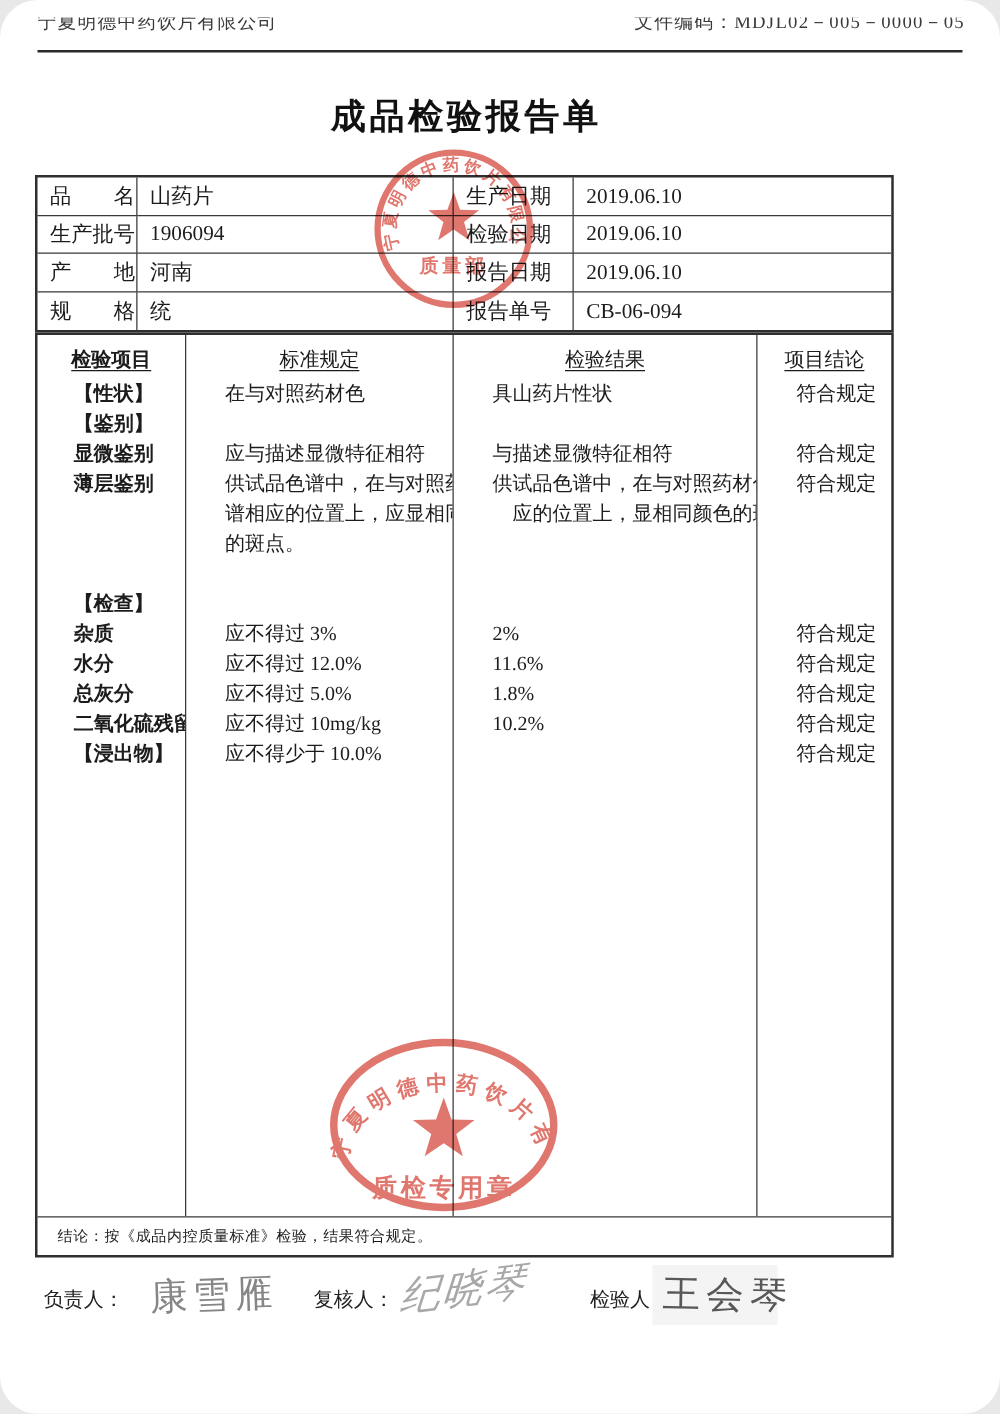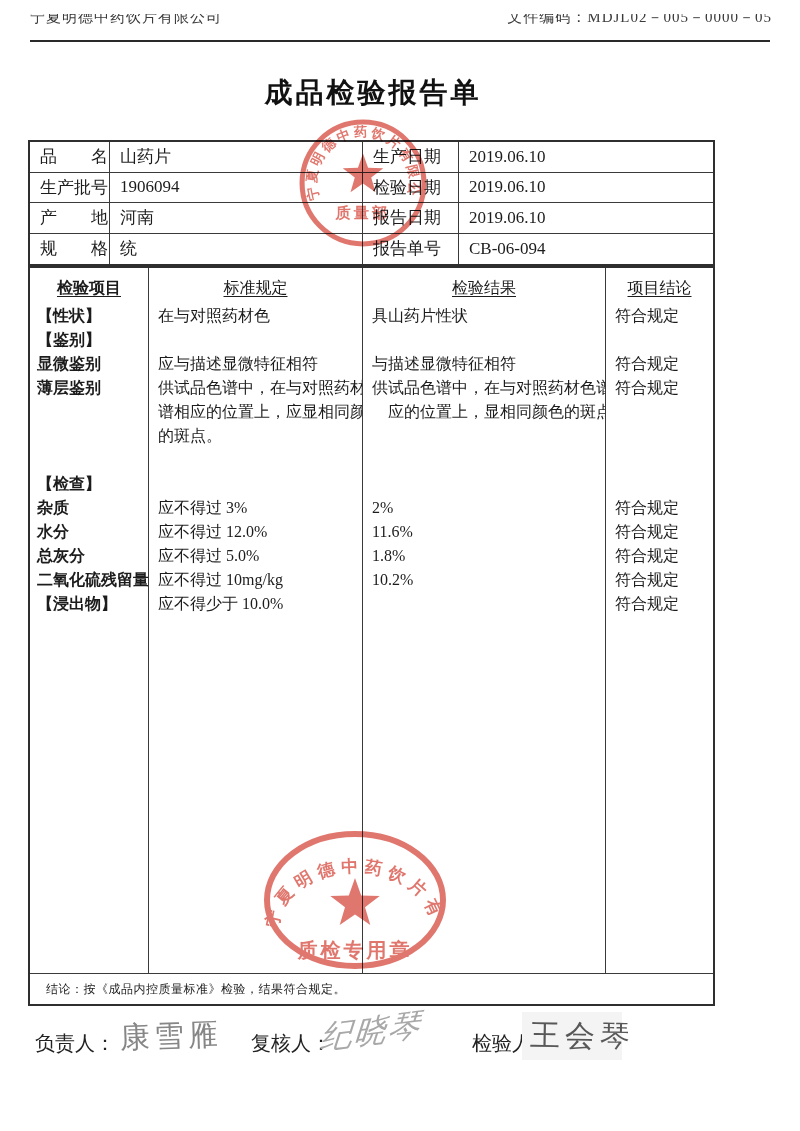--- a/index.html
+++ b/index.html
@@ -1,20 +1,20 @@
 <!DOCTYPE html>
 <html><head>
 <meta charset="utf-8">
 <style>
   * { margin:0; padding:0; box-sizing:border-box; }
   html,body { background:#e8e8e8; }
   body { font-family:"Liberation Serif","DejaVu Serif",serif; }
   .page {
     position:relative; width:800px; height:1131px; margin:0 auto;
-    background:#ffffff; overflow:hidden; color:#1c1c1c;
+    background:#ffffff; overflow:hidden; color:#1c1c1c;border-radius:30px;
   }
 
   
   .hdr-clip { position:absolute; top:14px; height:26px; overflow:hidden; }
   .hdr-clip .hdr-text { display:block; margin-top:-6px; font-size:15px; color:#3a3a3a; letter-spacing:1px; }
   .hdr-left { left:30px; width:330px; }
   .hdr-right { right:28px; width:330px; text-align:right; }
   .hdr-rule { position:absolute; left:30px; top:40px; width:740px; border-top:2px solid #2a2a2a; }
 
   
@@ -39,31 +39,31 @@
     position:absolute; left:28px; top:266px; width:687px; height:740px;
     border:2px solid #2f2f2f; display:flex; flex-direction:column;
   }
   .mt-cols { display:flex; flex:1 1 auto; min-height:0; }
   .mt-col { height:100%; border-right:1px solid #3a3a3a; overflow:hidden; }
   .mt-col:last-child { border-right:none; }
   .c-item { width:119px;font-weight:bold; } .c-std { width:214px; } .c-res { width:243px; } .c-concl { flex:1; }
   .mt-col-header { height:36px; display:flex; align-items:center; justify-content:center;
                    font-size:16px; padding-top:4px; }
   .mt-col-header span { text-decoration:underline; text-underline-offset:3px; }
-  .mt-line { height:24px; line-height:24px; font-size:16px; white-space:nowrap; }
+  .mt-line { height:24px; line-height:24px; font-size:16px; white-space:nowrap;margin-left:22px; }
   .c-item .mt-line { padding-left:7px; }
   .c-std .mt-line { padding-left:9px; }
   .c-res .mt-line { padding-left:9px; }
   .c-concl .mt-line { padding-left:9px; }
   .mt-conclusion { height:31px; border-top:1px solid #3a3a3a;
                    display:flex; align-items:center; padding-left:16px;
                    font-size:12px; letter-spacing:0.5px; }
 
   
-  .sig-label { position:absolute; font-size:20px; color:#222; }
+  .sig-label { position:absolute; font-size:16px; color:#222; }
   .sig-name { position:absolute; white-space:nowrap; }
   .sig-1 { left:120px; top:1016px; font-size:30px; color:#868686;
            transform:rotate(-2deg); letter-spacing:4px; }
   .sig-2 { left:320px; top:1010px; font-size:32px; color:#a8a8a8;
            font-style:italic; transform:rotate(-7deg) skewX(-12deg); letter-spacing:2px; }
   .sig-3-bg { position:absolute; left:522px; top:1012px; width:100px; height:48px; background:#f4f4f4; }
   .sig-3 { left:530px; top:1016px; font-size:30px; color:#585858;
            transform:rotate(1deg); letter-spacing:5px; }
 
   

